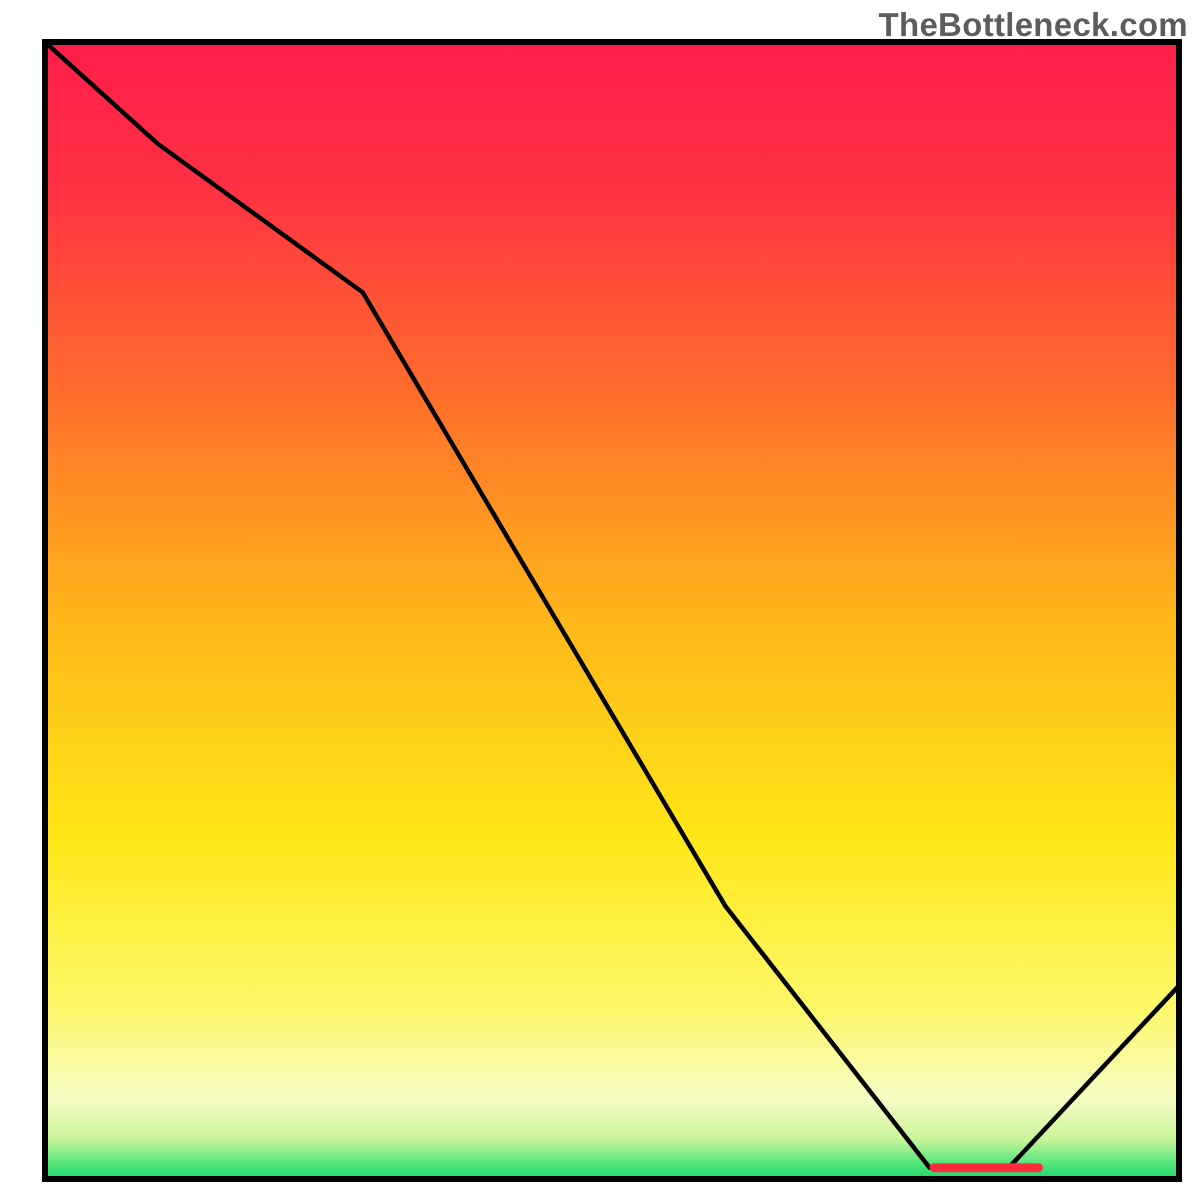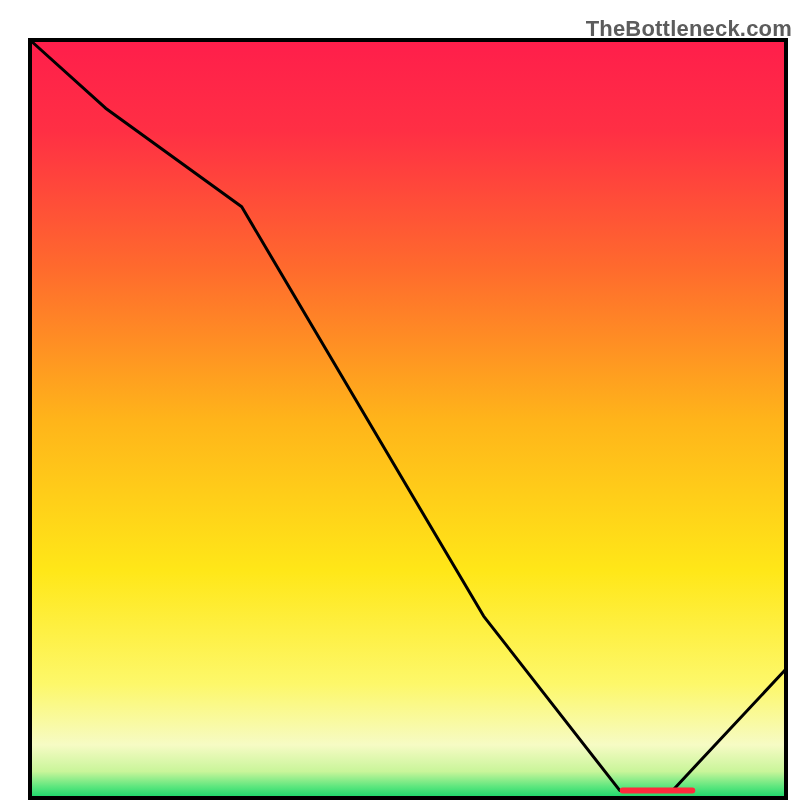--- a/index.html
+++ b/index.html
@@ -8,21 +8,20 @@
     width: 800px;
     height: 800px;
     background: #ffffff;
     font-family: Arial, Helvetica, sans-serif;
     overflow: hidden;
   }
   .canvas {
     position: relative;
     width: 800px;
     height: 628px;
-    margin-top: 12px;
   }
   .watermark {
     position: absolute;
     top: 4px;
     right: 8px;
     font-size: 22px;
     font-weight: 600;
     color: #5c5c5c;
     letter-spacing: 0.2px;
   }

